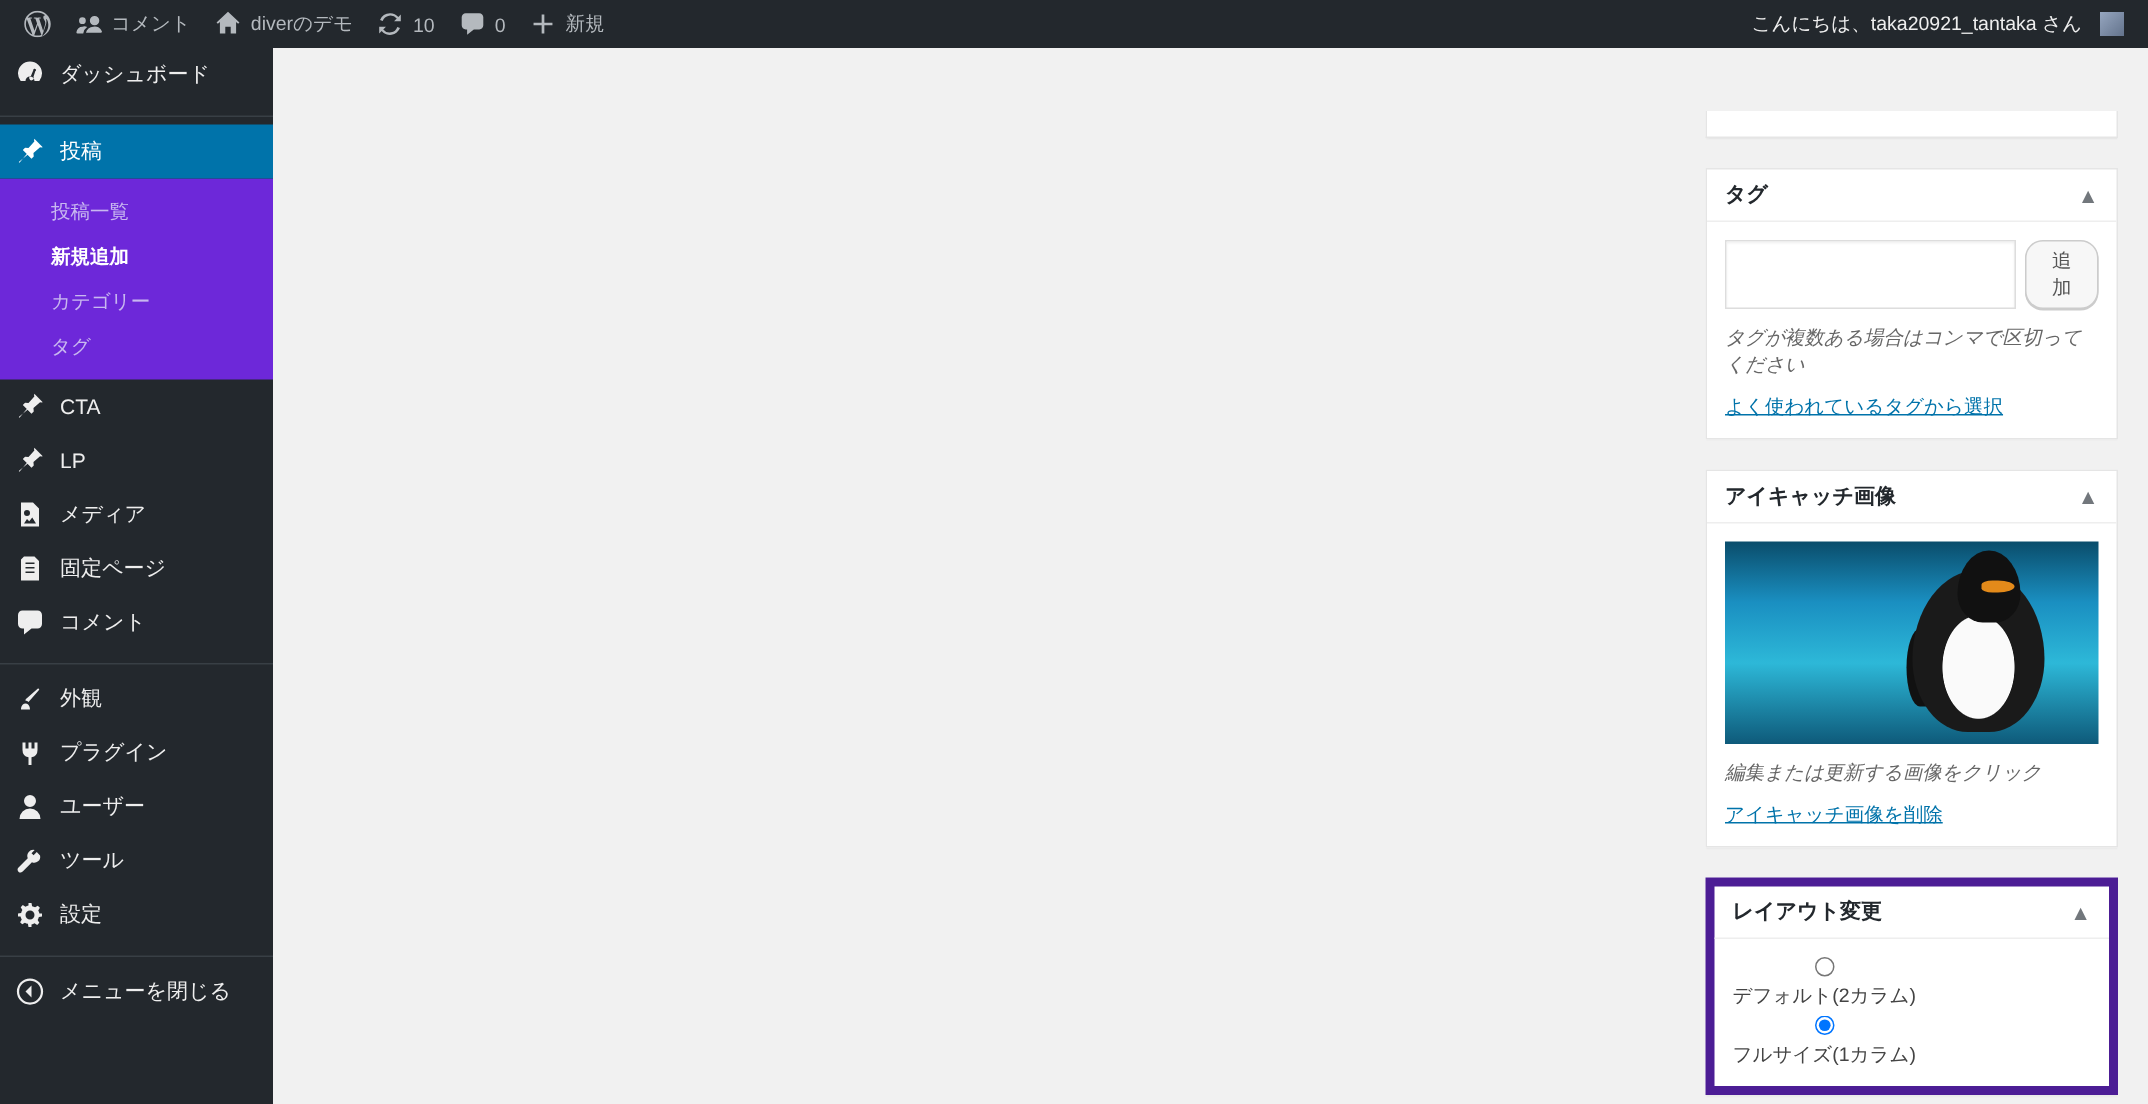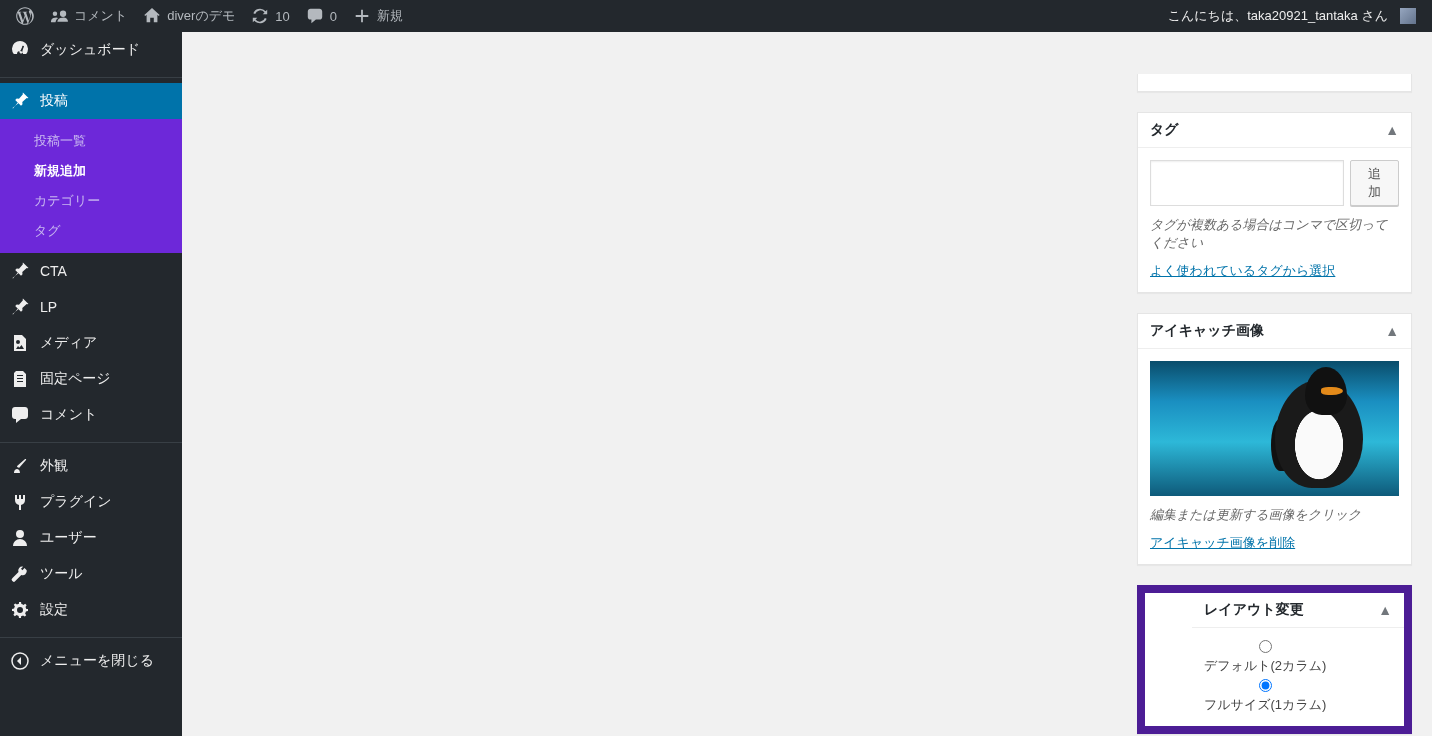--- a/index.html
+++ b/index.html
@@ -23,29 +23,29 @@
 .submenu-item.current { color: #fff; font-weight: 600; }
 .menu-icon { width: 20px; height: 20px; display: inline-flex; align-items: center; justify-content: center; fill: currentColor; }
 
 
 .main { margin-left: 160px; margin-top: 32px; min-height: calc(100vh - 32px); display: flex; flex-direction: column; }
 .content-area { flex: 1; display: flex; }
 .editor-area { flex: 1; }
 .metaboxes { width: 295px; padding: 10px 20px 10px 0; }
 
 .postbox { background: #fff; border: 1px solid #e5e5e5; box-shadow: 0 1px 1px rgba(0,0,0,.04); margin-bottom: 20px; }
-.postbox.highlight { border: 8px solid #4c1d95; padding-left: 47px; }
+.postbox.highlight { border: 6px solid #4c1d95; }
 .postbox-header { display: flex; justify-content: space-between; align-items: center; padding: 8px 12px; border-bottom: 1px solid #eee; }
 .postbox-header h2 { font-size: 14px; font-weight: 600; color: #23282d; }
 .toggle-arrow { color: #72777c; cursor: pointer; font-size: 14px; }
 .postbox-body { padding: 12px; font-size: 13px; }
 
 .tag-input-row { display: flex; gap: 6px; margin-bottom: 10px; }
 .tag-input { flex: 1; border: 1px solid #ddd; padding: 5px 8px; font-size: 13px; box-shadow: inset 0 1px 2px rgba(0,0,0,.07); }
-.btn { background: #f7f7f7; border: 1px solid #ccc; padding: 4px 12px; font-size: 13px; cursor: pointer; color: #555; border-radius: 2px; box-shadow: 0 1px 0 #ccc; }
+.btn { background: #f7f7f7; border: 1px solid #ccc; padding: 4px 12px; font-size: 13px; cursor: pointer; color: #555; border-radius: 12px; box-shadow: 0 1px 0 #ccc; }
 .howto { font-style: italic; color: #666; font-size: 13px; margin-bottom: 10px; }
 a.link { color: #0073aa; text-decoration: underline; cursor: pointer; font-size: 13px; }
 
 .featured-img { width: 100%; height: 135px; background: linear-gradient(180deg,#0a4d6b 0%,#1a8fc1 30%,#2db8d8 60%,#0e5a7a 100%); position: relative; margin-bottom: 10px; cursor: pointer; overflow: hidden; }
 .penguin-body { position: absolute; right: 36px; bottom: 8px; width: 88px; height: 108px; background: radial-gradient(ellipse 60% 70% at 50% 60%, #fafafa 0%, #fafafa 45%, #1a1a1a 46%, #1a1a1a 100%); border-radius: 50% 50% 42% 42% / 55% 55% 45% 45%; }
 .penguin-head { position: absolute; right: 52px; top: 6px; width: 42px; height: 48px; background: #111; border-radius: 50% 50% 40% 40% / 60% 60% 40% 40%; }
 .penguin-beak { position: absolute; right: 56px; top: 26px; width: 22px; height: 8px; background: #e38a1a; border-radius: 40% 60% 60% 40%; }
 .penguin-flipper { position: absolute; right: 110px; top: 58px; width: 18px; height: 52px; background: #111; border-radius: 50% 20% 20% 50% / 50% 20% 20% 50%; }
 
 .radio-row { display: flex; flex-wrap: wrap; align-items: center; gap: 4px; }

